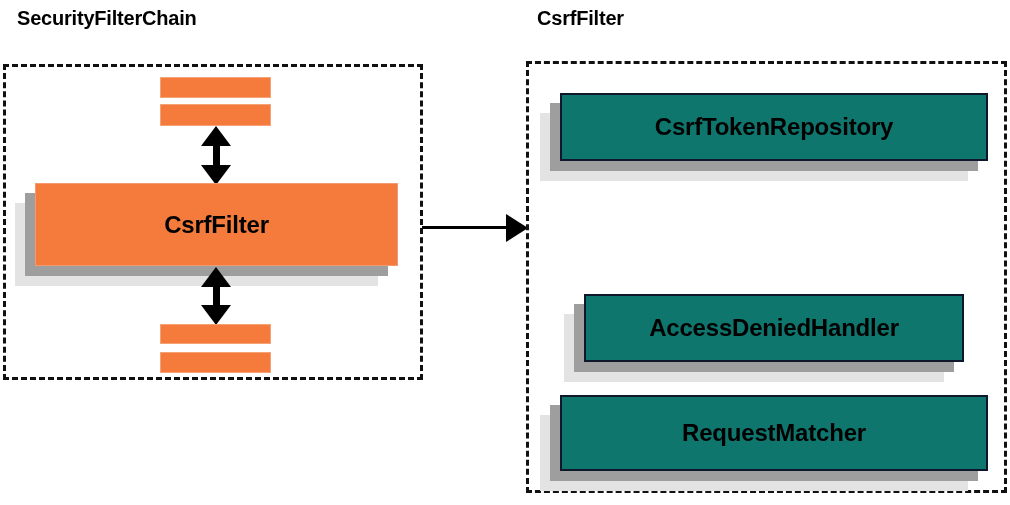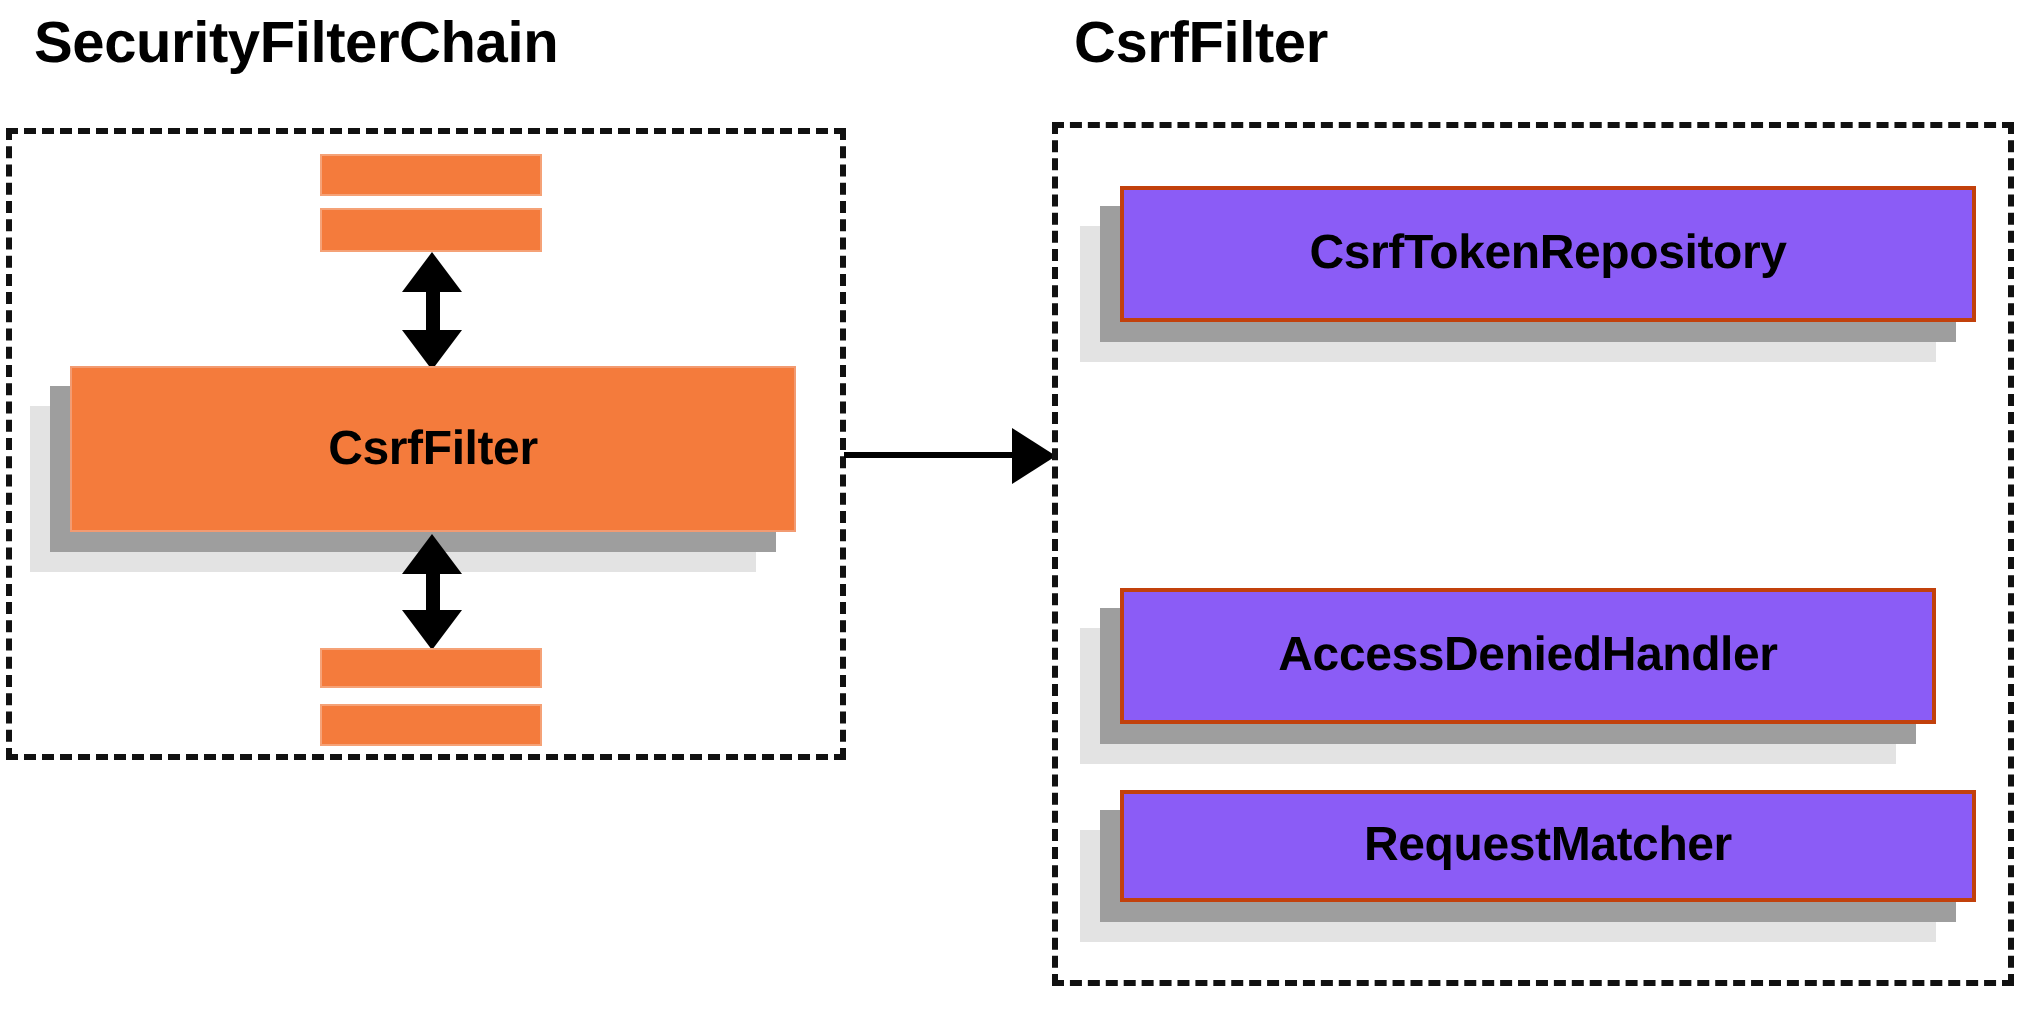--- a/index.html
+++ b/index.html
@@ -14,21 +14,21 @@
     background: #ffffff;
     overflow: hidden;
     font-family: "Liberation Sans", sans-serif;
   }
 
   
   .panel-title {
     position: absolute;
     font-family: "Liberation Sans", sans-serif;
     font-weight: bold;
-    font-size: 29px;
+    font-size: 20px;
     line-height: 1;
     color: #000000;
     white-space: nowrap;
     letter-spacing: -0.2px;
   }
   #title-left  { left: 17px;  top: 8px; }
   #title-right { left: 537px; top: 8px; }
 
   
   .dashed-box {
@@ -74,22 +74,22 @@
     letter-spacing: -0.2px;
   }
 
   
   .node.orange .face {
     background: #F47B3C;
     border: 1px solid #f29b72;
   }
   
   .node.blue .face {
-    background: #8b5cf6;
-    border: 2px solid #c2410c;
+    background: #0f766e;
+    border: 2px solid #0f172a;
   }
 
   
   .bar {
     position: absolute;
     background: #F47B3C;
     border: 1px solid #f5a277;
     box-sizing: border-box;
   }
 
@@ -160,29 +160,29 @@
 
   <div class="node blue" style="left:560px; top:93px; width:428px; height:68px;">
     <div class="shadow-light"></div>
     <div class="shadow-dark"></div>
     <div class="face">
       <span class="label">CsrfTokenRepository</span>
     </div>
   </div>
 
 
-  <div class="node blue" style="left:560px; top:294px; width:380px; height:68px;padding-left:28px;">
+  <div class="node blue" style="left:584px; top:294px; width:380px; height:68px;">
     <div class="shadow-light"></div>
     <div class="shadow-dark"></div>
     <div class="face">
       <span class="label">AccessDeniedHandler</span>
     </div>
   </div>
 
-  <div class="node blue" style="left:560px; top:395px; width:428px; height:56px;">
+  <div class="node blue" style="left:560px; top:395px; width:428px; height:76px;">
     <div class="shadow-light"></div>
     <div class="shadow-dark"></div>
     <div class="face">
       <span class="label">RequestMatcher</span>
     </div>
   </div>
 
 </div>
 
 </body></html>

